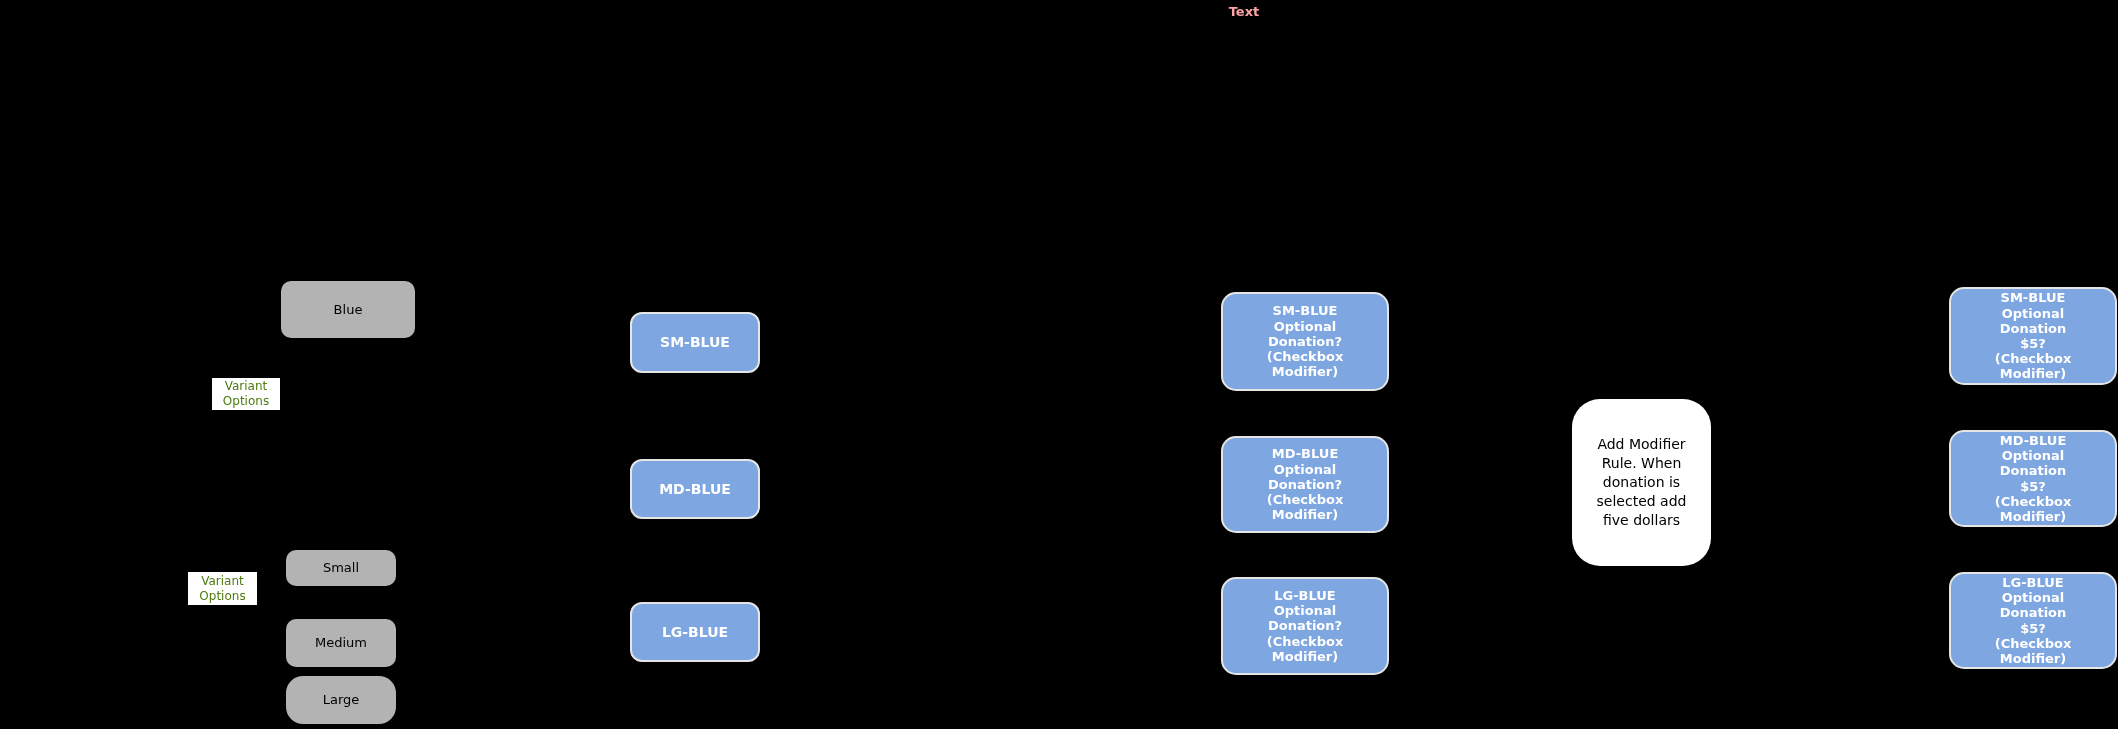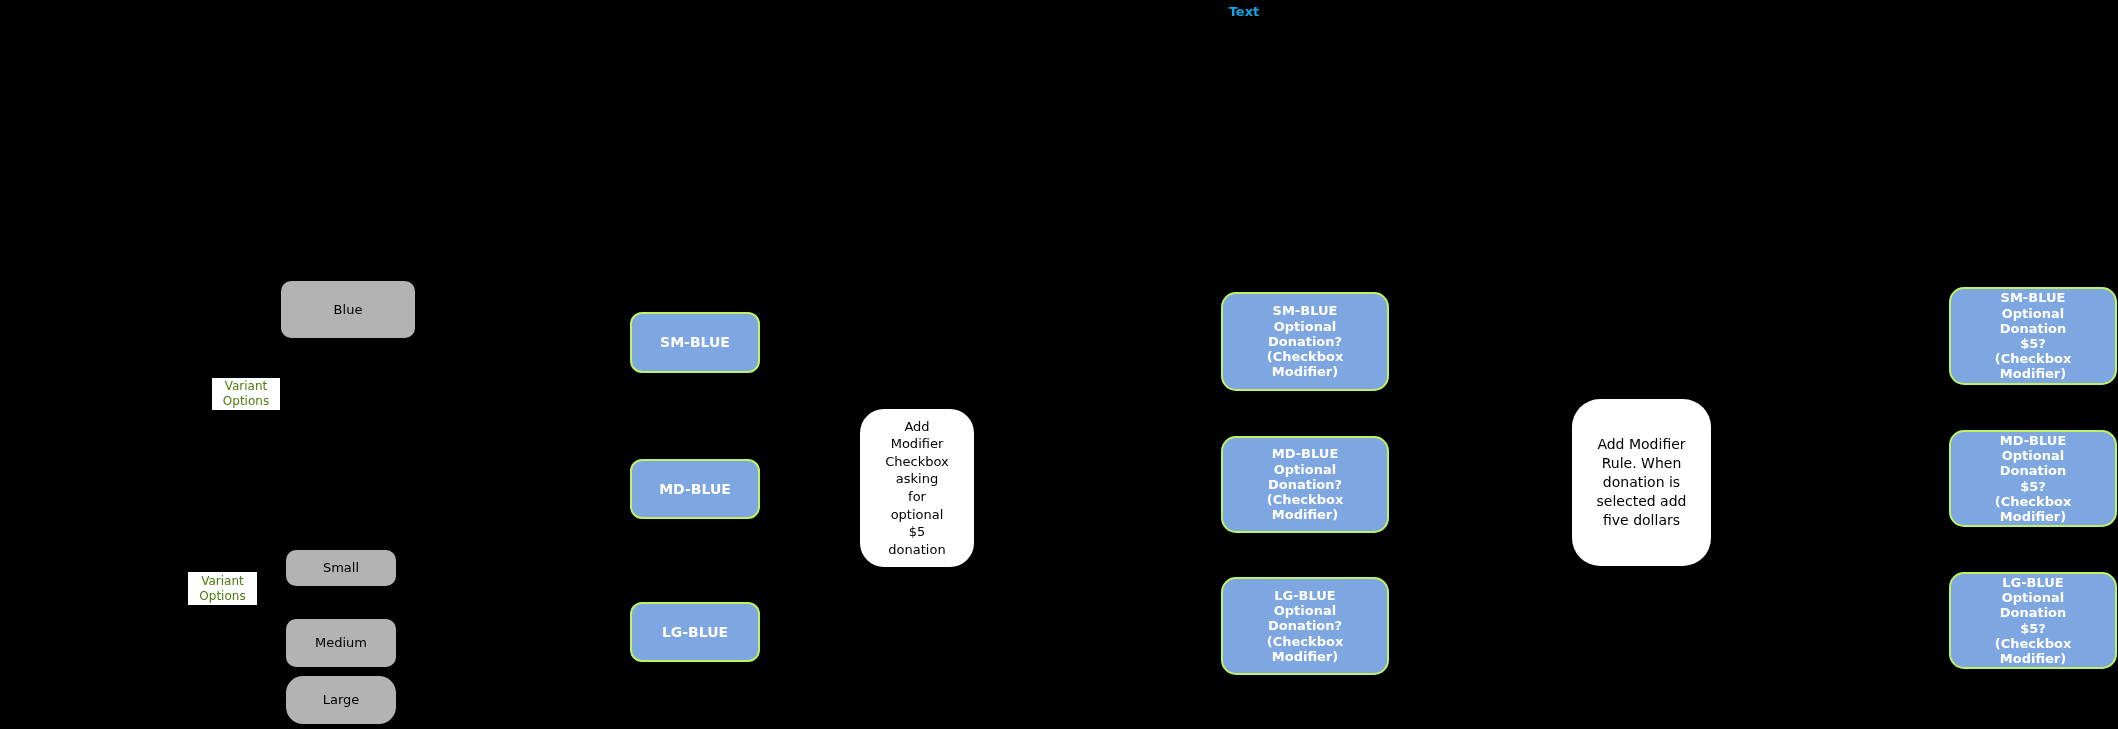--- a/index.html
+++ b/index.html
@@ -37,40 +37,40 @@
   .node-gray {
     background: #b3b3b3;
     color: #000000;
     border-radius: 10px;
     font-size: 13px;
     line-height: 1.2;
   }
   .node-blue {
     background: #7ea6e0;
     color: #ffffff;
-    border: 2px solid #bef264;
+    border: 2px solid #e5e5e5;
     border-radius: 12px;
     font-weight: bold;
     font-size: 13px;
     line-height: 1.17;
   }
   .label-chip {
     position: absolute;
     background: #ffffff;
     color: #4d7c0f;
     font-size: 12px;
     line-height: 1.25;
     display: flex;
     align-items: center;
     justify-content: center;
     text-align: center;
   }
   .top-text {
     position: absolute;
-    color: #0ea5e9;
+    color: #fca5a5;
     font-weight: bold;
     font-size: 13px;
     text-align: center;
   }
 
   
   #top-text        { left: 1216px; top: 2px;   width: 56px;  height: 20px; line-height: 20px; }
   #base-product    { left: 2px;    top: 438px; width: 196px; height: 109px; border-radius: 17px; }
   #variant-label-1 { left: 212px;  top: 378px; width: 68px;  height: 32px; }
   #variant-label-2 { left: 188px;  top: 572px; width: 69px;  height: 33px; }
@@ -129,30 +129,20 @@
   </div>
 
   <div id="variant-md" class="node node-blue">
     <span>MD-BLUE</span>
   </div>
 
   <div id="variant-lg" class="node node-blue">
     <span>LG-BLUE</span>
   </div>
 
-  <div id="note-checkbox" class="node node-white">
-    <span>Add
-Modifier
-Checkbox
-asking
-for
-optional
-$5
-donation</span>
-  </div>
 
   <div id="vmod-sm" class="node node-blue">
     <span>SM-BLUE
 Optional
 Donation?
 (Checkbox
 Modifier)</span>
   </div>
 
   <div id="vmod-md" class="node node-blue">

